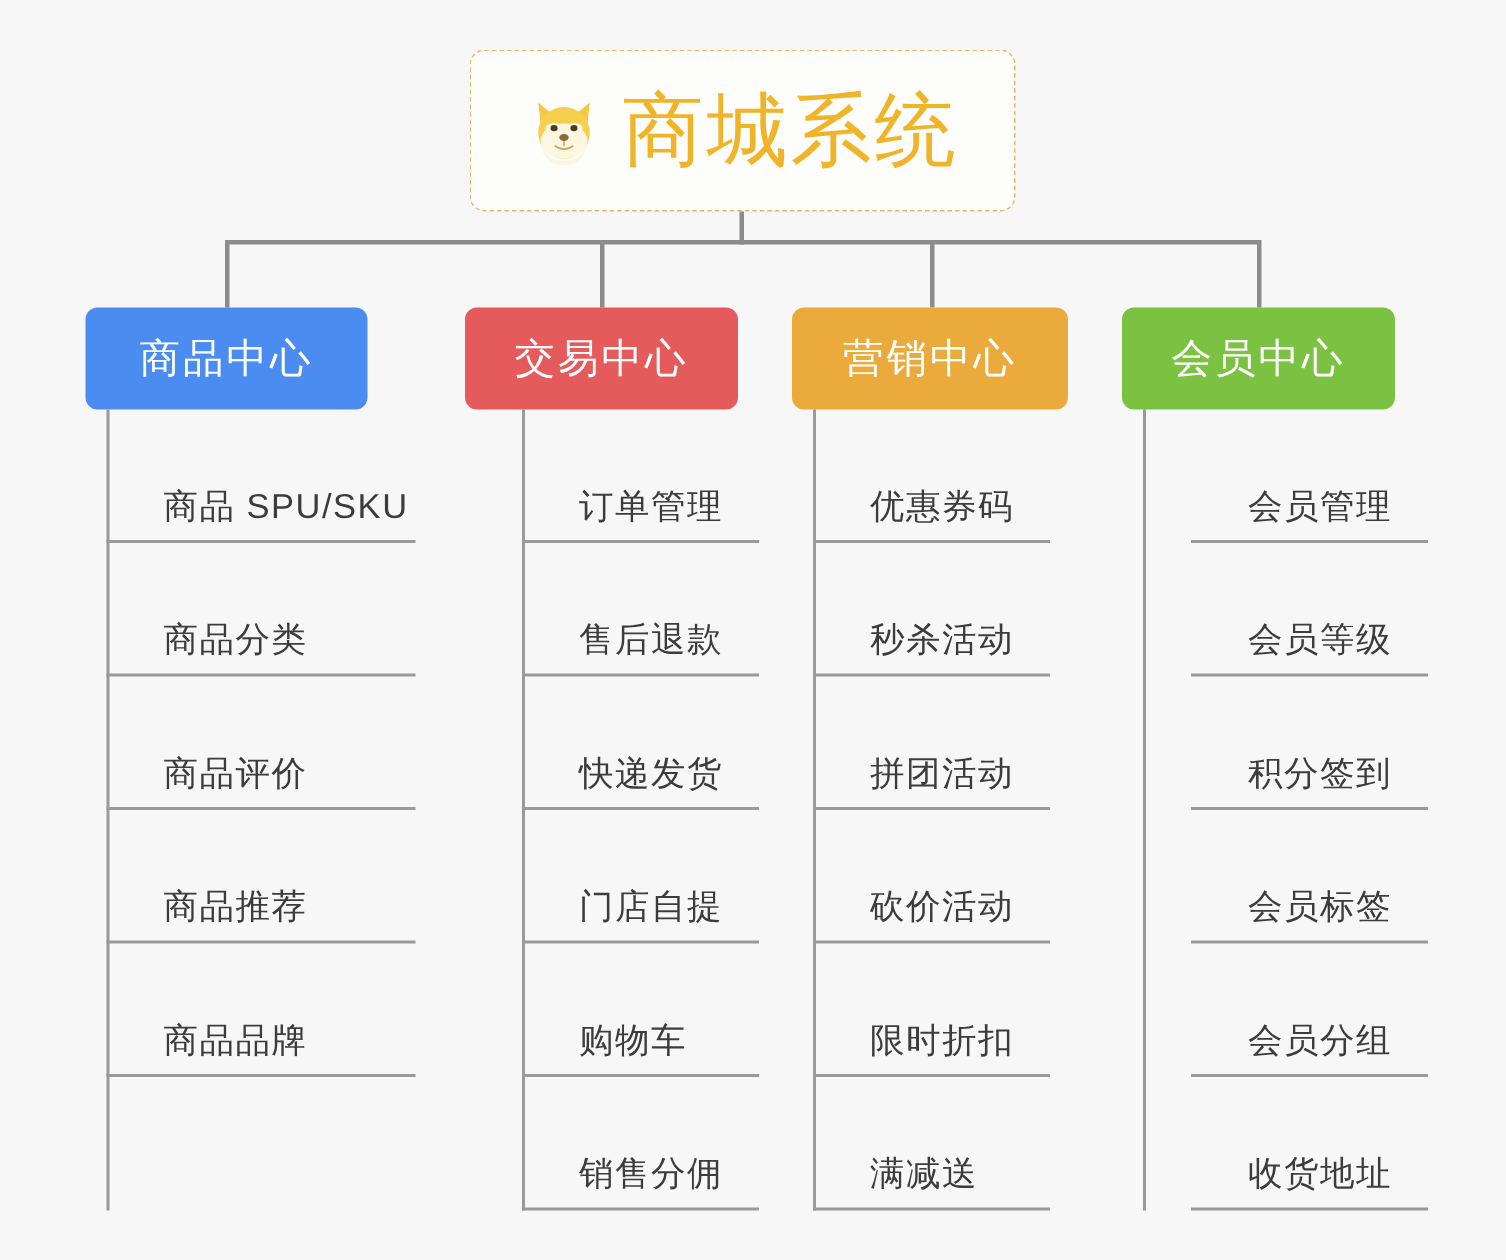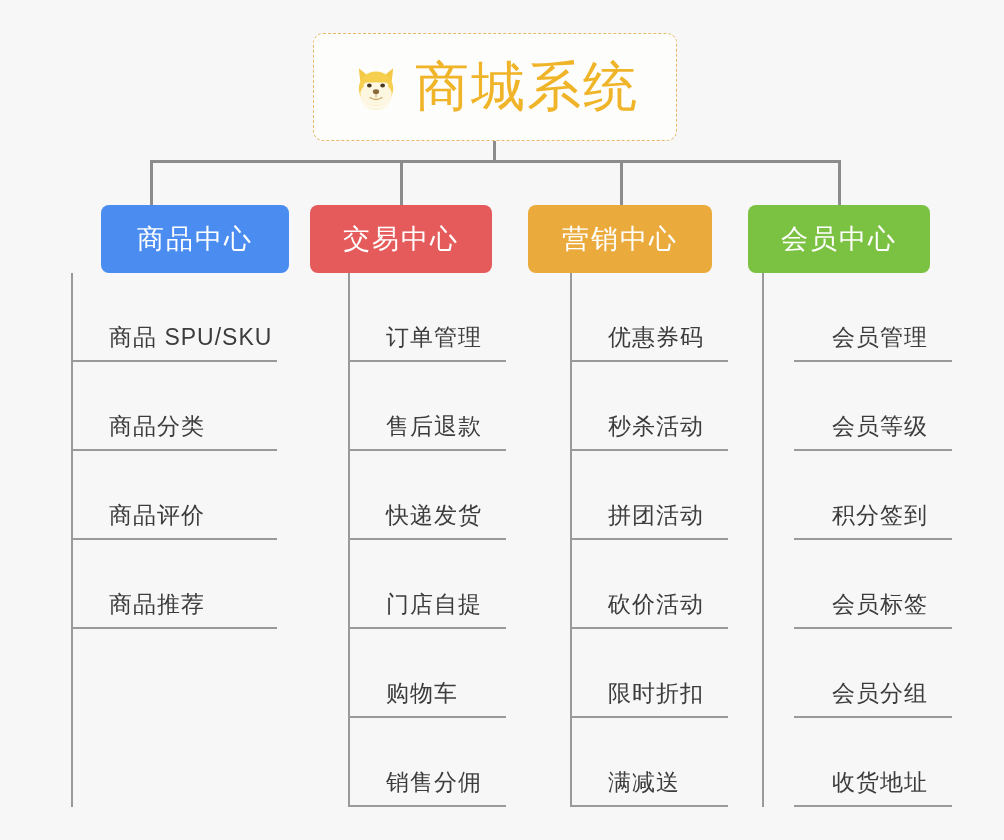--- a/index.html
+++ b/index.html
@@ -137,21 +137,21 @@
 
   <div class="line v-line" style="left:493px; top:141px; height:22px;"></div>
 
   <div class="line h-line" style="left:150px; top:160px; width:690px;"></div>
 
   <div class="line v-line" style="left:150px; top:160px; height:45px;"></div>
   <div class="line v-line" style="left:400px; top:160px; height:45px;"></div>
   <div class="line v-line" style="left:620px; top:160px; height:45px;"></div>
   <div class="line v-line" style="left:838px; top:160px; height:45px;"></div>
 
-  <div class="cat-box" style="left: 57px; top: 205px; width: 188px; background: rgb(74, 140, 240); margin-left: 44px;">
+  <div class="cat-box" style="left: 57px; top: 205px; width: 188px; background: rgb(74, 140, 240);">
     <span>商品中心</span>
   </div>
   <div class="cat-box" style="left: 310px; top: 205px; width: 182px; background: rgb(229, 90, 90);">
     <span>交易中心</span>
   </div>
   <div class="cat-box" style="left: 528px; top: 205px; width: 184px; background: rgb(234, 171, 60);">
     <span>营销中心</span>
   </div>
   <div class="cat-box" style="left: 748px; top: 205px; width: 182px; background: rgb(124, 194, 66);">
     <span>会员中心</span>
@@ -169,20 +169,24 @@
           <span class="leaf-rule" style="width: 206px;"></span>
         </div>
         <div class="leaf-item">
           <span class="leaf-text">商品评价</span>
           <span class="leaf-rule" style="width: 206px;"></span>
         </div>
         <div class="leaf-item">
           <span class="leaf-text">商品推荐</span>
           <span class="leaf-rule" style="width: 206px;"></span>
         </div>
+        <div class="leaf-item">
+          <span class="leaf-text">商品品牌</span>
+          <span class="leaf-rule" style="width: 206px;"></span>
+        </div>
       </div>
   </div>
 
   <div class="leaf-col" style="left:324px; width:158px;margin-left:24px;">
     <div class="leaf-spine" style="height: 534px;"></div>
     <div class="leaf-list">
         <div class="leaf-item">
           <span class="leaf-text">订单管理</span>
           <span class="leaf-rule" style="width: 158px;"></span>
         </div>
@@ -202,21 +206,21 @@
           <span class="leaf-text">购物车</span>
           <span class="leaf-rule" style="width: 158px;"></span>
         </div>
         <div class="leaf-item">
           <span class="leaf-text">销售分佣</span>
           <span class="leaf-rule" style="width: 158px;"></span>
         </div>
       </div>
   </div>
 
-  <div class="leaf-col" style="left:542px; width:158px;margin-left:28px;">
+  <div class="leaf-col" style="left:542px; width:158px;">
     <div class="leaf-spine" style="height: 534px;"></div>
     <div class="leaf-list">
         <div class="leaf-item">
           <span class="leaf-text">优惠券码</span>
           <span class="leaf-rule" style="width: 158px;"></span>
         </div>
         <div class="leaf-item">
           <span class="leaf-text">秒杀活动</span>
           <span class="leaf-rule" style="width: 158px;"></span>
         </div>

